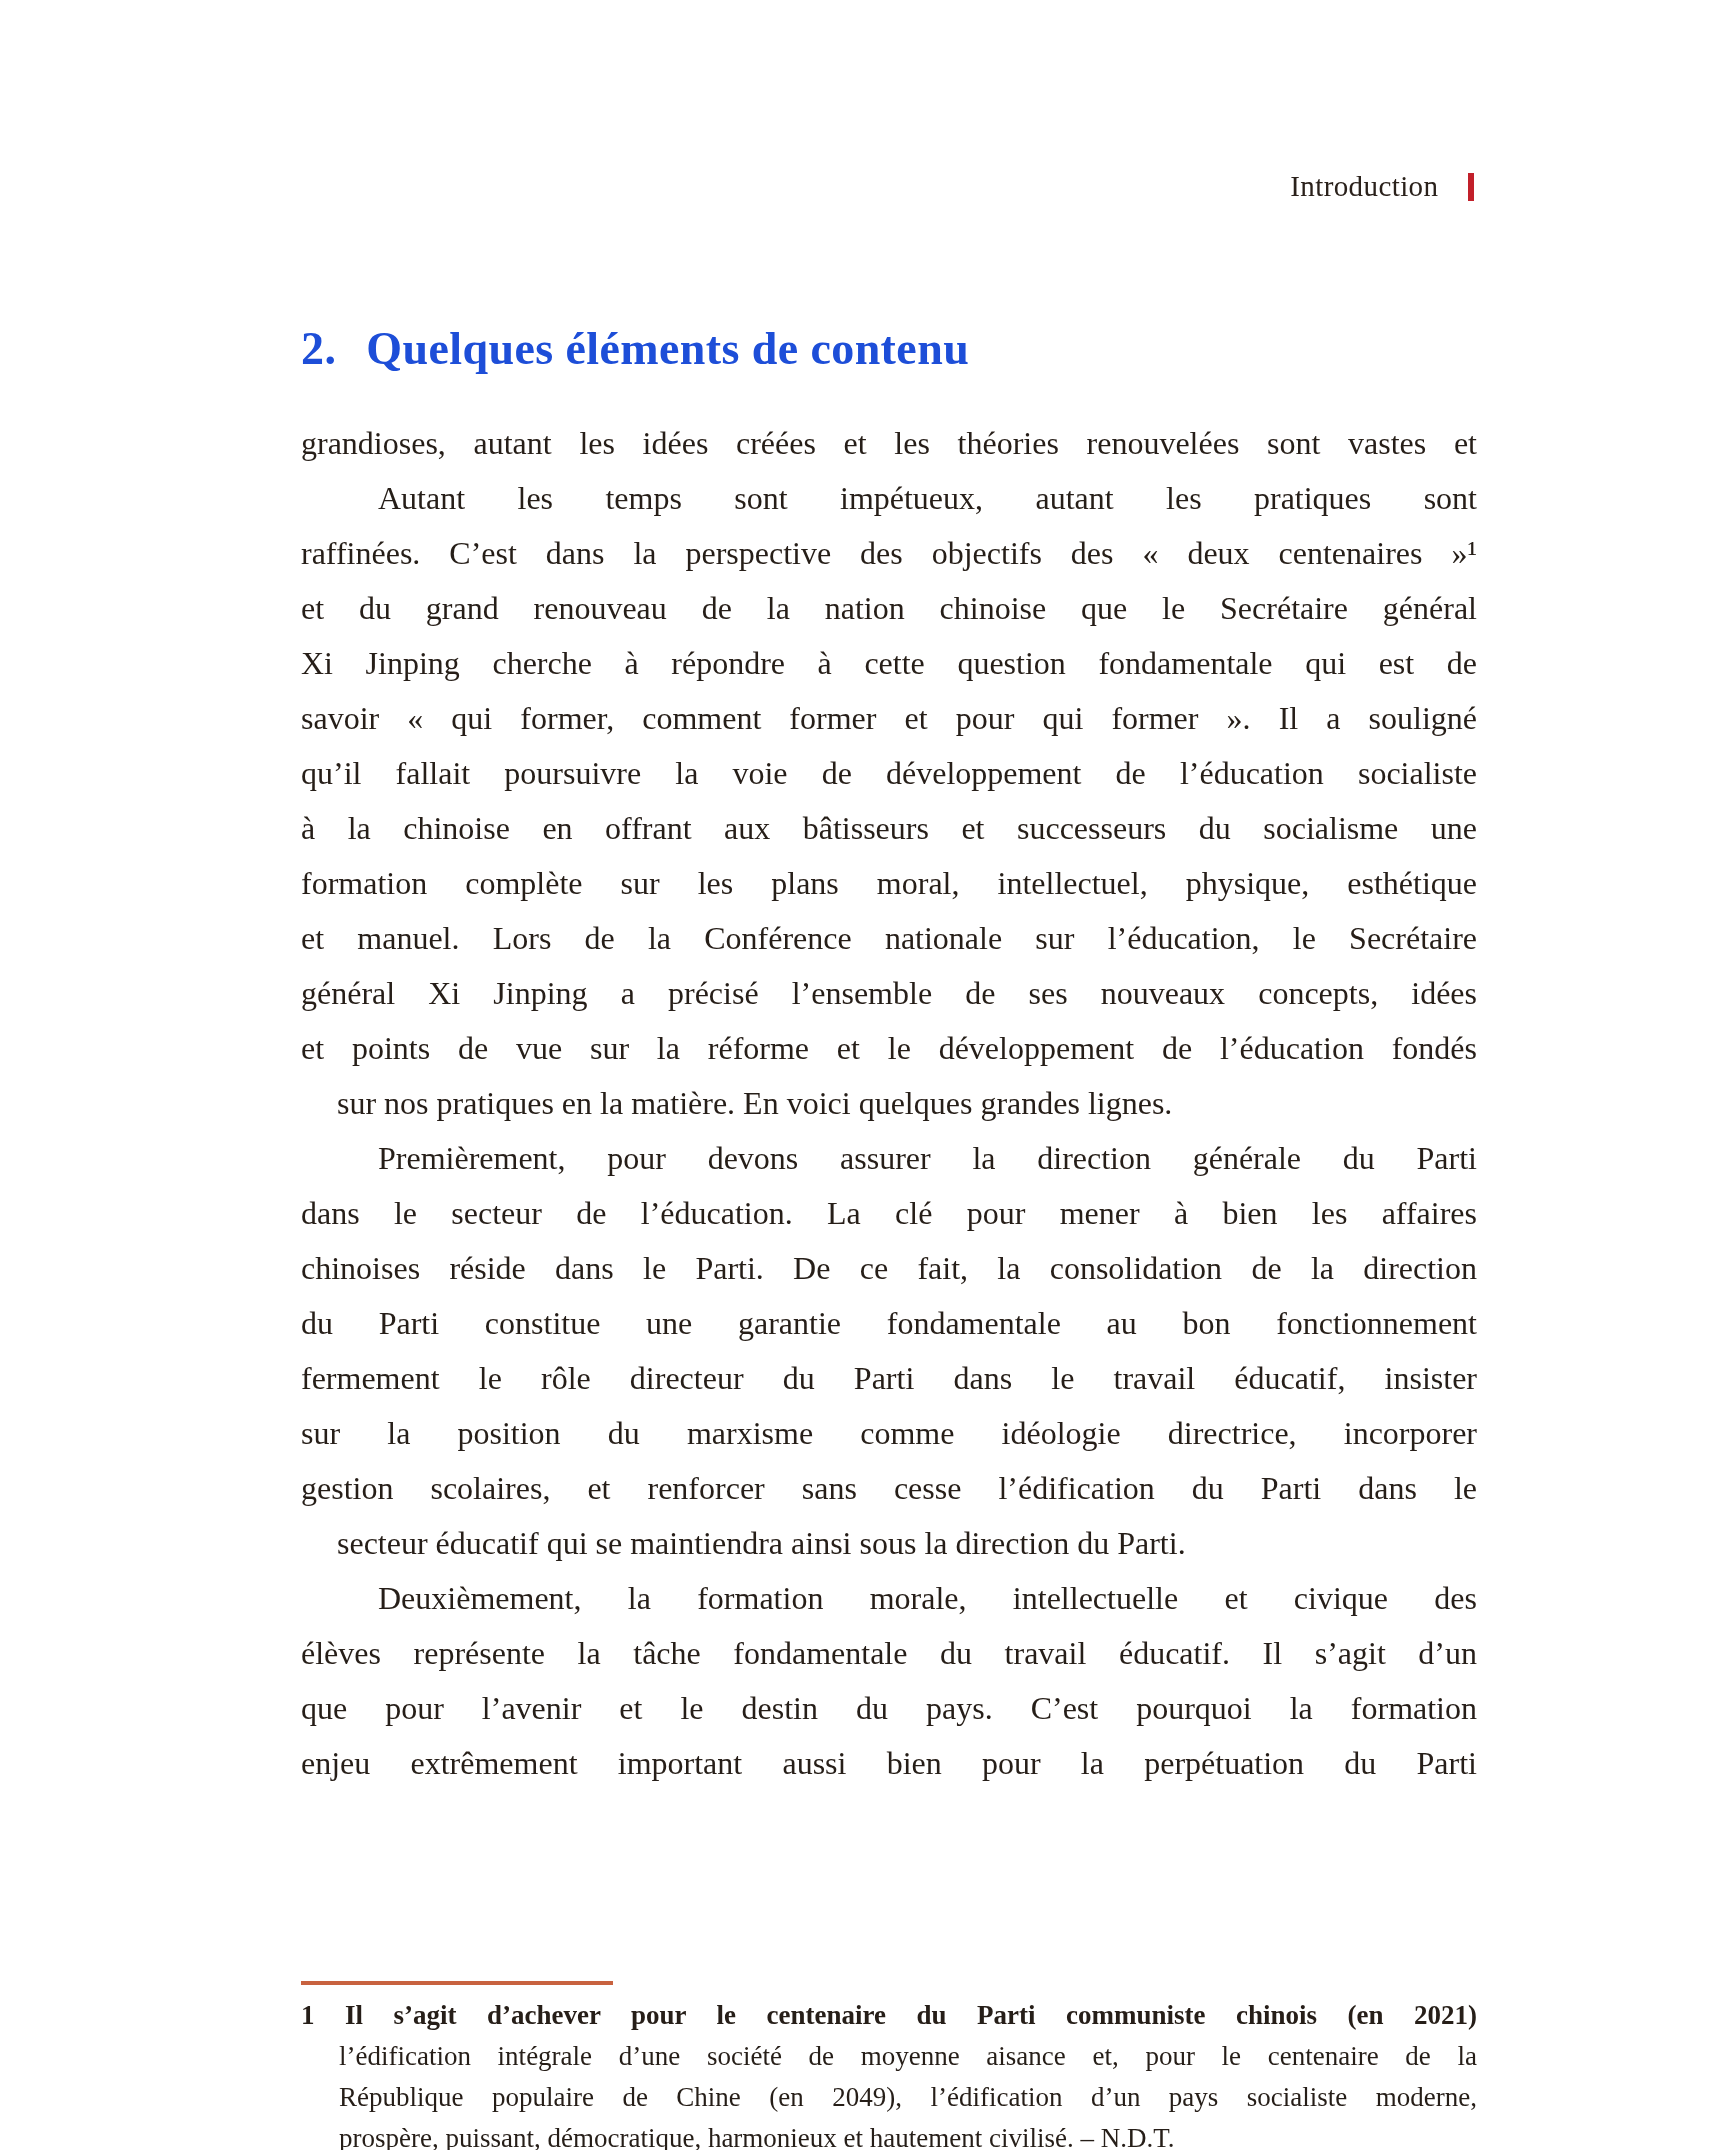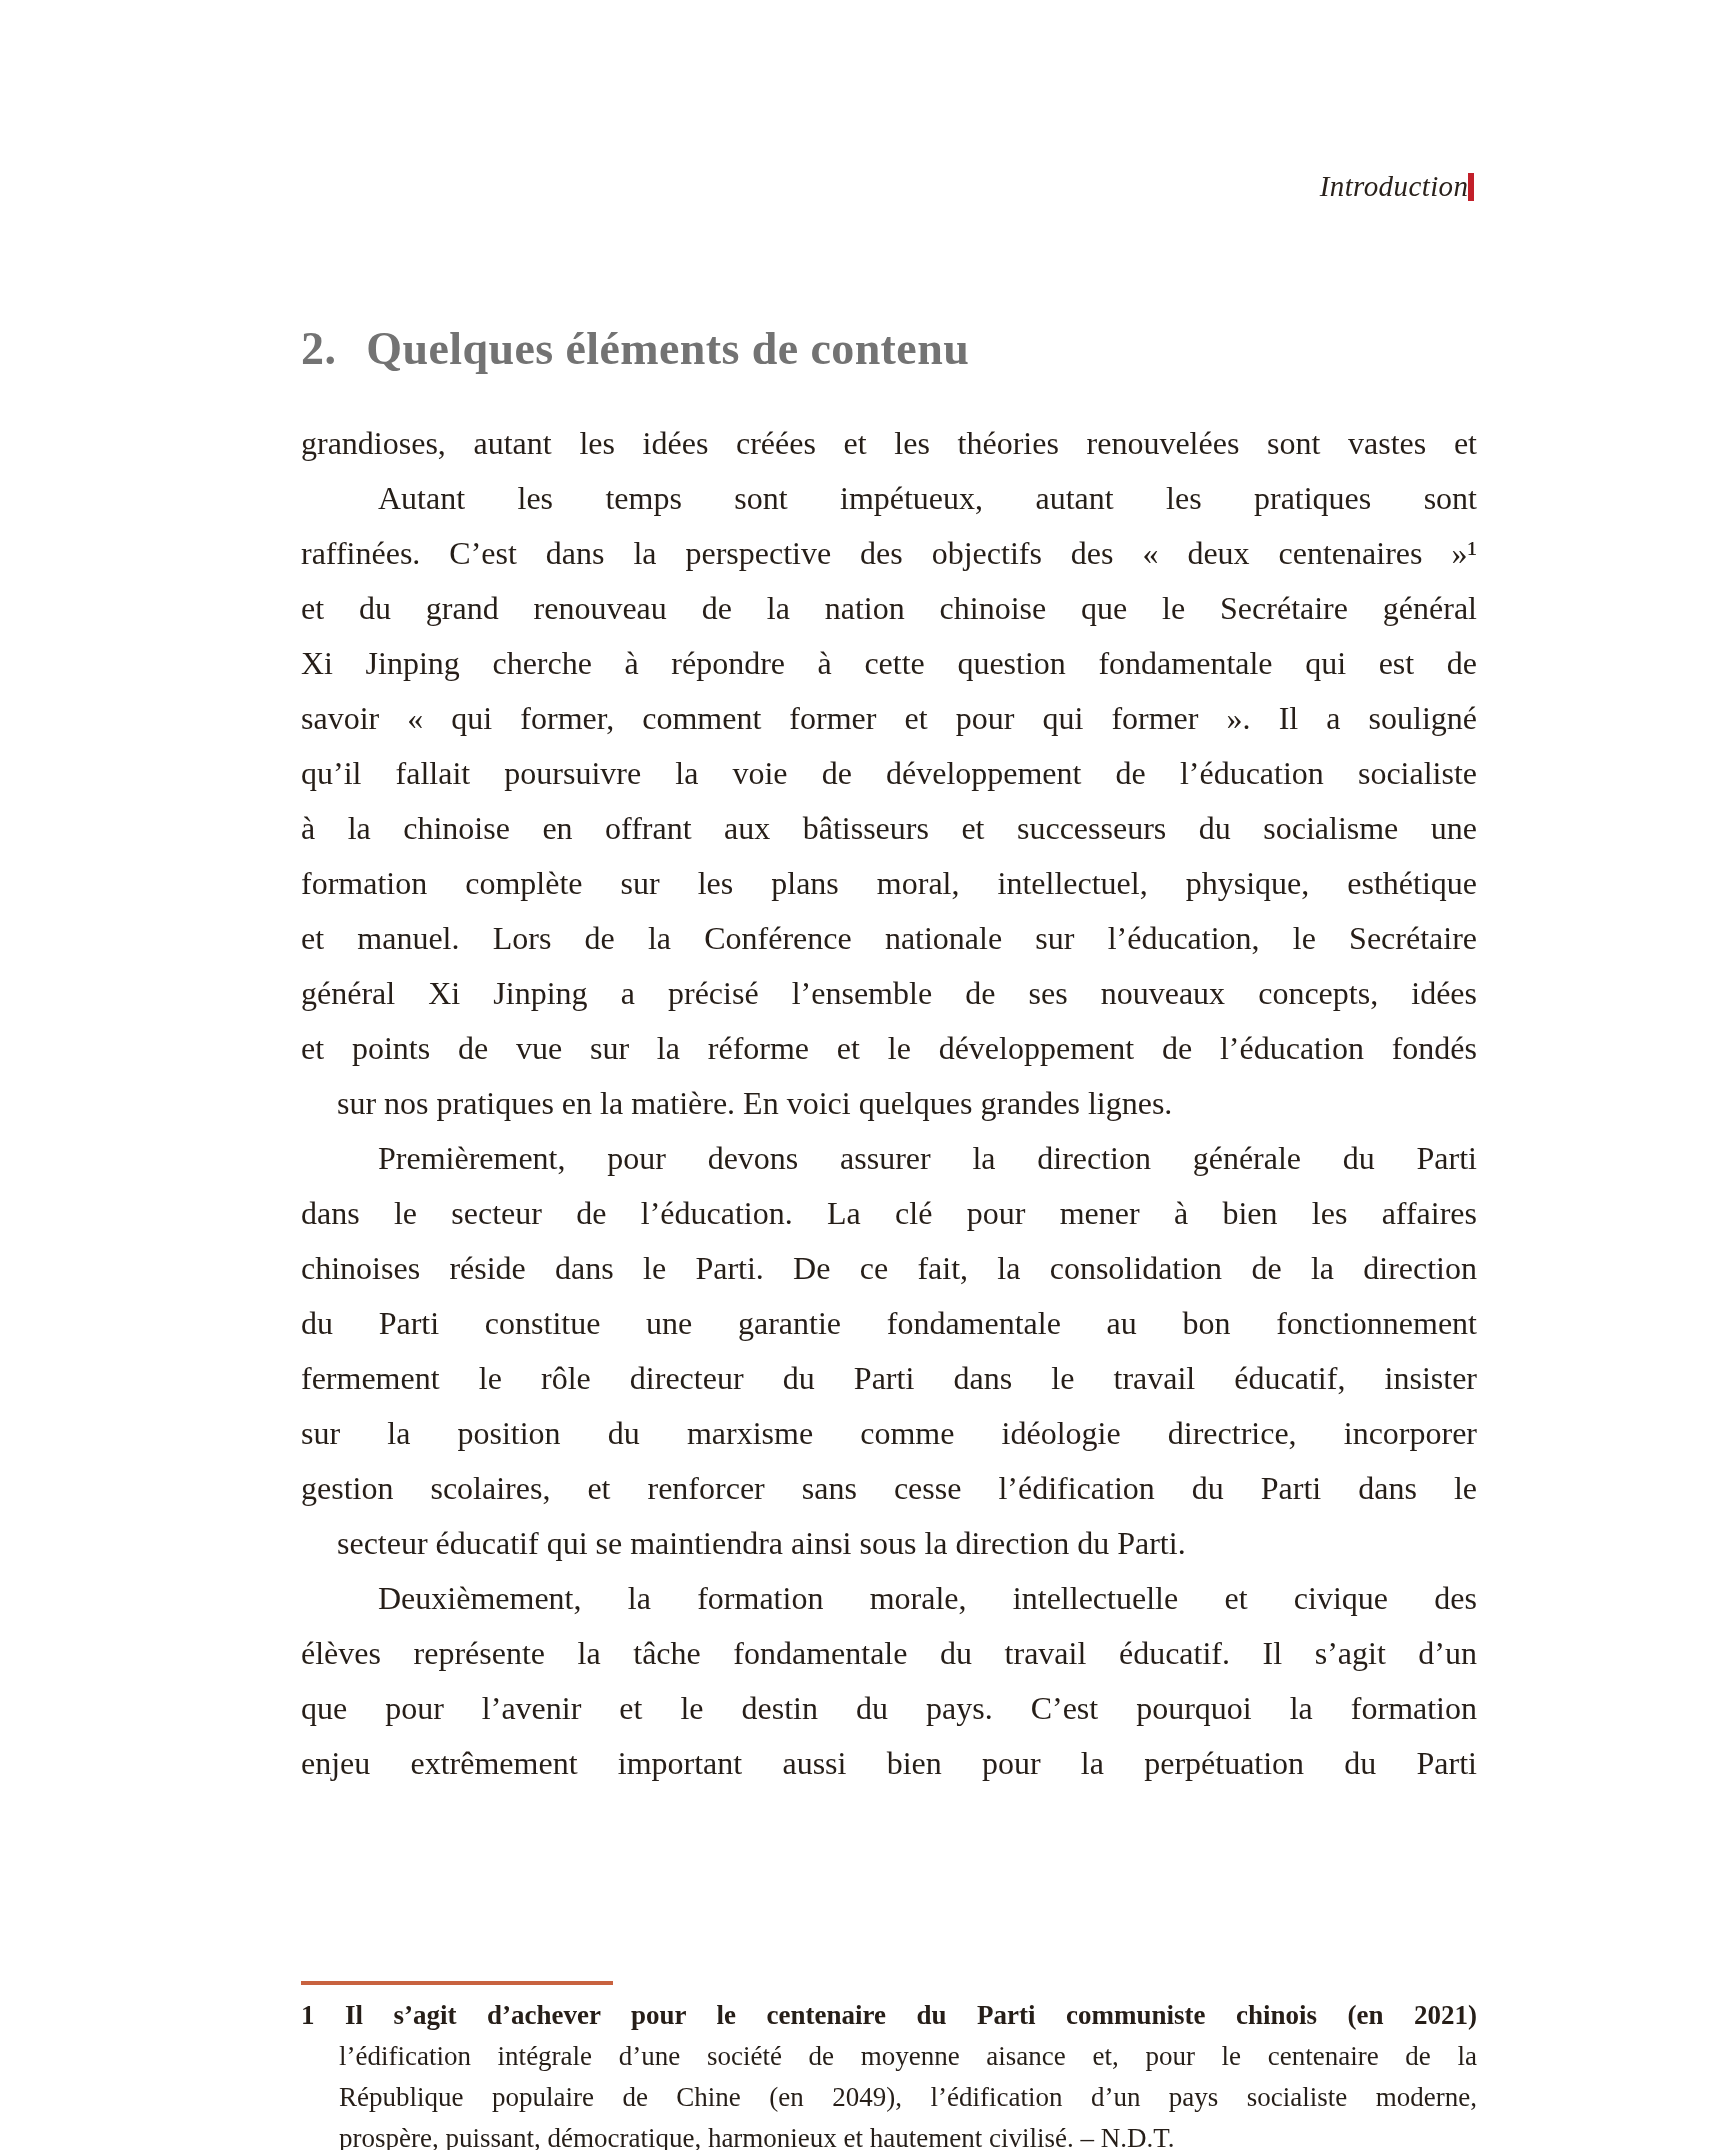--- a/index.html
+++ b/index.html
@@ -1,23 +1,23 @@
 <!DOCTYPE html>
 <html style="font-size:6.9px"><head>
 <meta charset="utf-8">
 <style>
   html,body{margin:0;padding:0;background:#ffffff;}
   .page{
     position:relative;width:1726px;height:2435px;background:#ffffff;
     font-family:"Liberation Serif","DejaVu Serif",serif;color:#261e18;overflow:hidden;
   }
-  .running-head{position:absolute;top:172px;right:252px;display:flex;align-items:center;font-style:italic;}
+  .running-head{position:absolute;top:172px;right:252px;display:flex;align-items:center;gap:30px;}
   .running-title{font-size:29px;line-height:1;color:#2a211b;letter-spacing:0.4px;}
   .head-bar{width:5.6px;height:28px;background:#c2202a;}
-  .section-title{position:absolute;left:301px;top:323px;margin:0;font-size:46px;font-weight:bold;color:#737373;line-height:1.12;letter-spacing:0.4px;}
+  .section-title{position:absolute;left:301px;top:323px;margin:0;font-size:46px;font-weight:bold;color:#1d4ed8;line-height:1.12;letter-spacing:0.4px;}
   .sec-num{margin-right:30px;}
   .body-text{position:absolute;left:301px;top:416px;width:1176px;font-size:32px;line-height:55px;}
   .line{text-align:justify;text-align-last:justify;hyphens:none;}
   .line.first{padding-left:77px;}
   .line.last{text-align-last:left;margin-left:36px;}
   .footnote-rule{position:absolute;left:301px;top:1981px;width:312px;height:3.9px;background:#c8623f;}
   .footnote{position:absolute;left:301px;top:1995px;width:1176px;font-size:27px;line-height:41px;}
   .fline{text-align:justify;text-align-last:justify;padding-left:38px;hyphens:none;}
   .fline.fn-first{padding-left:0;font-weight:bold;}
   .fline.fn-last{text-align-last:left;}

